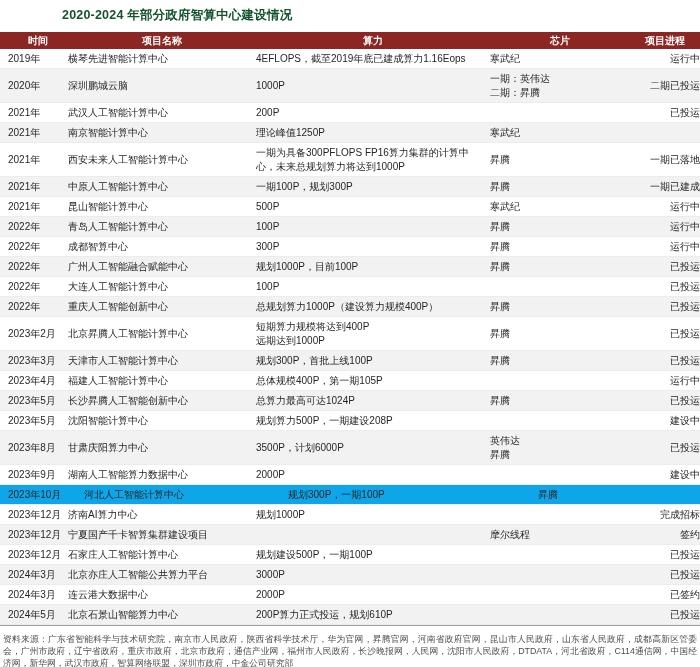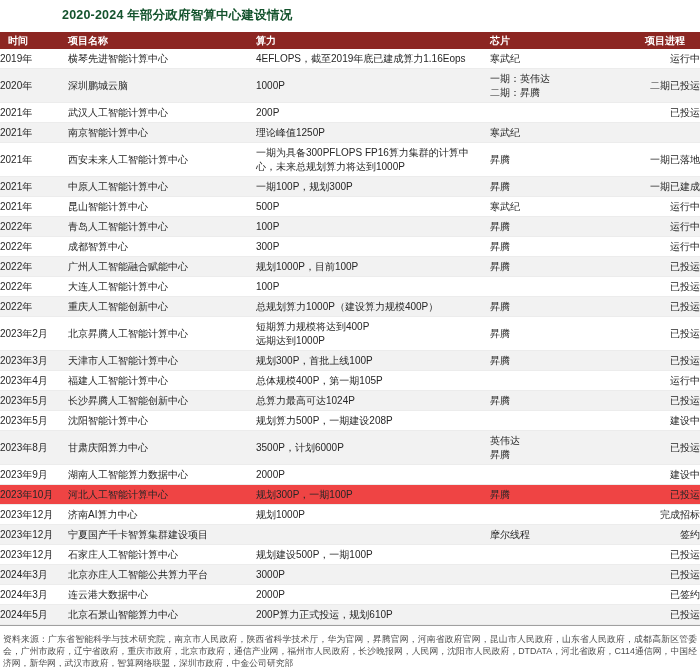--- a/index.html
+++ b/index.html
@@ -30,34 +30,34 @@
     grid-template-columns: 68px 188px 234px 140px 70px;
   }
   .thead {
     background: #8c2622;
     color: #ffffff;
     font-weight: bold;
     font-size: 10px;
     height: 17px;
     align-items: center;
   }
-  .thead .hcell { padding: 0; }
+  .thead .hcell { padding: 0; text-align: center; }
   .thead .hcell.c-time { padding-left: 8px; }
   .thead .hcell.c-progress { text-align: center; }
   .row {
     font-size: 10px;
     line-height: 14px;
     padding: 2.5px 0;
     align-items: center;
     border-bottom: 1px solid #ececec;
     background: #ffffff;
   }
   .row.striped { background: #f2f2f2; }
   .cell { white-space: pre-line; }
-  .cell.c-time { }
+  .cell.c-time { padding-left: 8px; }
   .cell.c-name { padding-right: 6px; }
   .cell.c-power { padding-right: 16px; }
   .cell.c-chip { padding-right: 4px; }
   .cell.c-progress { text-align: right; }
   .source-note {
     margin-top: 7px;
     padding: 0 3px 0 3px;
     font-size: 8.8px;
     line-height: 1.38;
     color: #4d4d4d;
@@ -206,21 +206,21 @@
 昇腾</div>
         <div class="cell c-progress">已投运</div>
       </div>
       <div class="row">
         <div class="cell c-time">2023年9月</div>
         <div class="cell c-name">湖南人工智能算力数据中心</div>
         <div class="cell c-power">2000P</div>
         <div class="cell c-chip"></div>
         <div class="cell c-progress">建设中</div>
       </div>
-      <div class="row striped" style="background: #ef4444;">
+      <div class="row striped" style="background: #0ea5e9; gap: 16px;">
         <div class="cell c-time">2023年10月</div>
         <div class="cell c-name">河北人工智能计算中心</div>
         <div class="cell c-power">规划300P，一期100P</div>
         <div class="cell c-chip">昇腾</div>
         <div class="cell c-progress">已投运</div>
       </div>
       <div class="row">
         <div class="cell c-time">2023年12月</div>
         <div class="cell c-name">济南AI算力中心</div>
         <div class="cell c-power">规划1000P</div>

